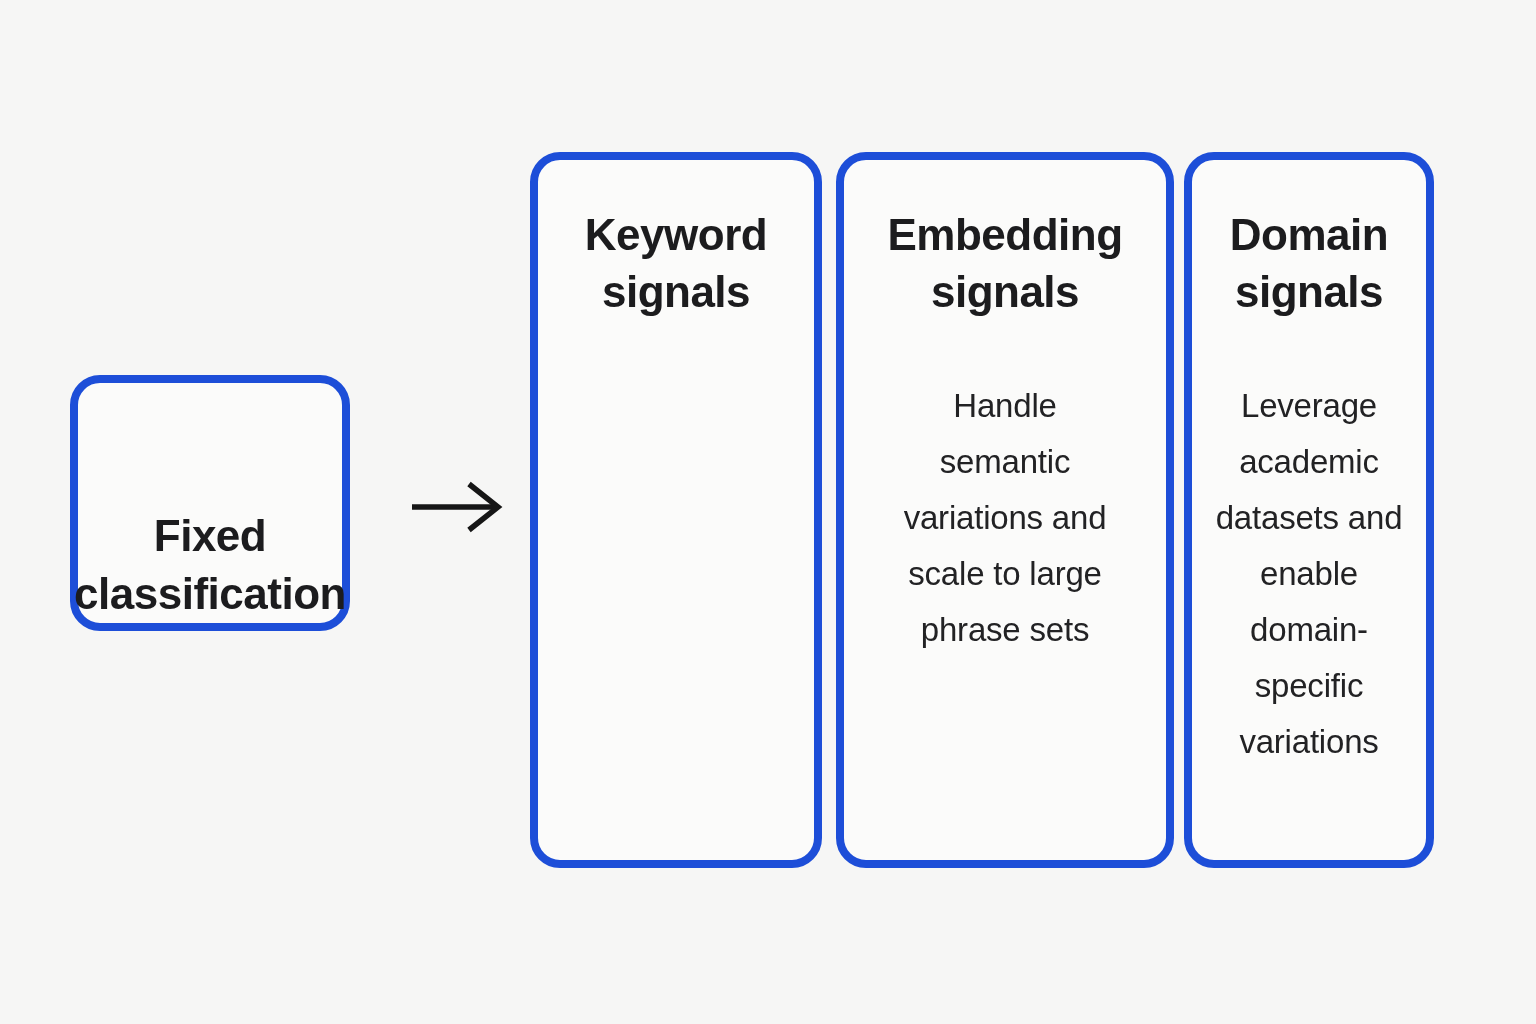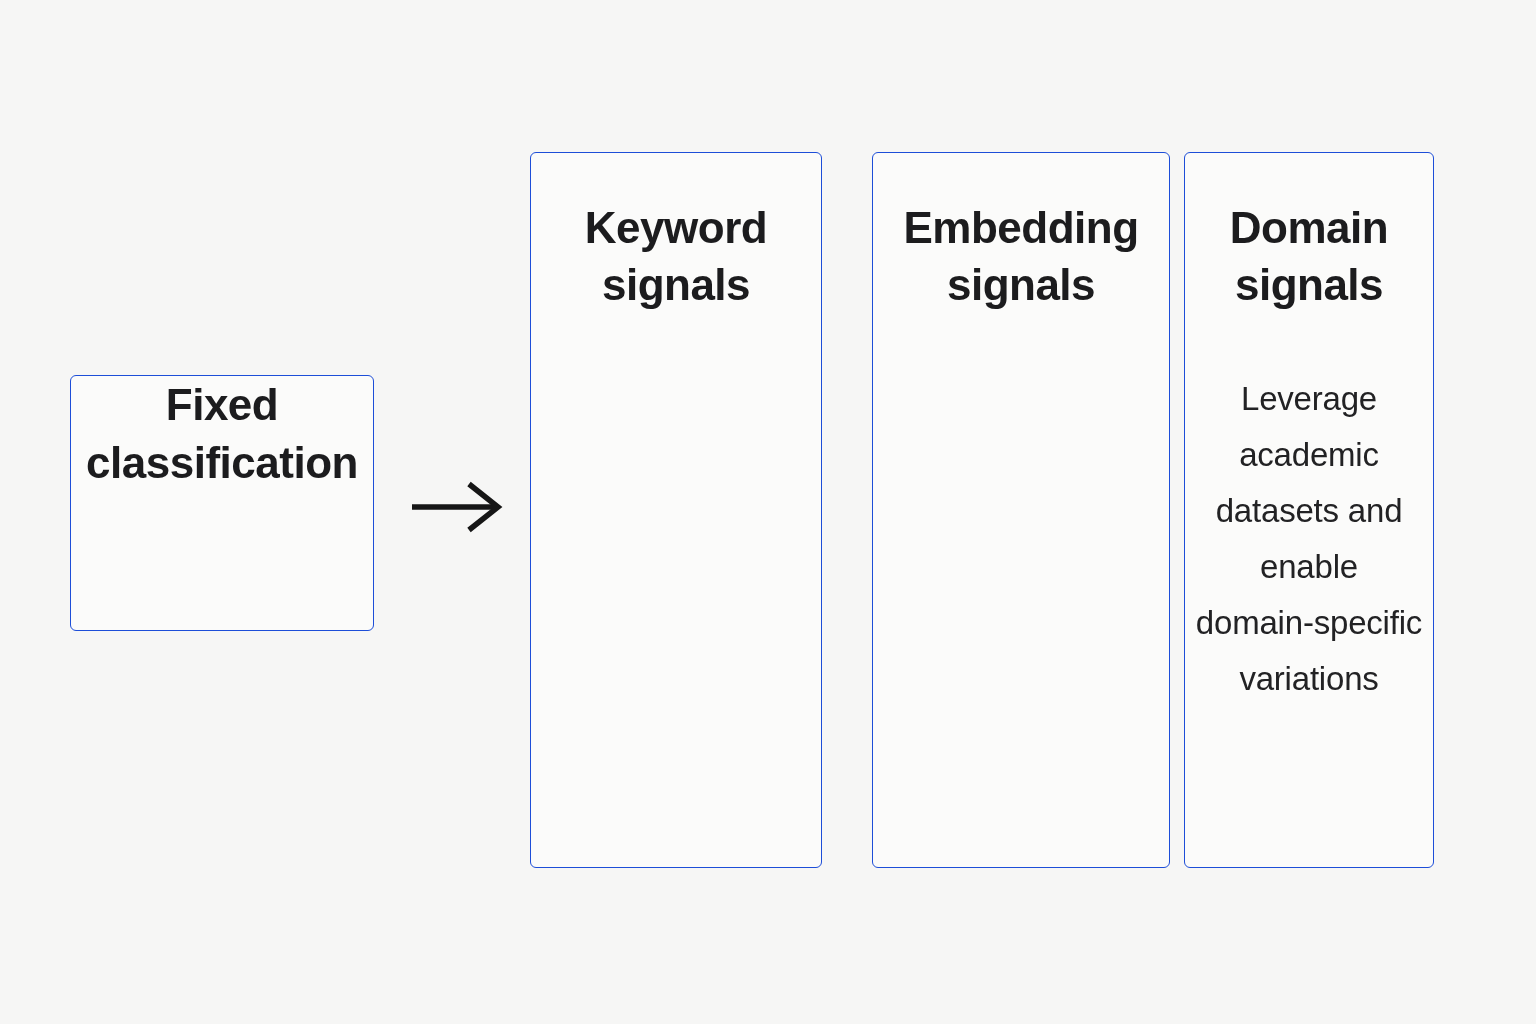--- a/index.html
+++ b/index.html
@@ -16,31 +16,31 @@
   .stage {
     position: relative;
     width: 1536px;
     height: 1024px;
     background: #f6f6f5;
   }
 
   .box {
     position: absolute;
     background: #fbfbfa;
-    border: 1px solid #1d4ed8;
-    border-radius: 6px;
+    border: 8px solid #1d4ed8;
+    border-radius: 30px;
   }
 
   .source-box {
     left: 70px;
     top: 375px;
-    width: 304px;
+    width: 280px;
     height: 256px;
     display: flex;
-    align-items: flex-start;
+    align-items: flex-end;
     justify-content: center;
   }
 
   .source-label {
     font-size: 44px;
     font-weight: 700;
     line-height: 58px;
     color: #1c1c1e;
     text-align: center;
     white-space: pre-line;
@@ -59,21 +59,21 @@
   }
 
   .signal-card {
     top: 152px;
     height: 716px;
     padding: 46px 10px 0 10px;
     text-align: center;
   }
 
   .card-1 { left: 530px;  width: 292px; }
-  .card-2 { left: 872px;  width: 298px; }
+  .card-2 { left: 836px;  width: 338px; }
   .card-3 { left: 1184px; width: 250px; }
 
   .card-title {
     font-size: 44px;
     font-weight: 700;
     line-height: 57px;
     color: #1c1c1e;
     white-space: pre-line;
     letter-spacing: -0.5px;
   }
@@ -104,20 +104,25 @@
   </svg>
 
   <div class="box signal-card card-1">
     <div class="card-title">Keyword
 signals</div>
   </div>
 
   <div class="box signal-card card-2">
     <div class="card-title">Embedding
 signals</div>
+    <div class="card-desc">Handle
+semantic
+variations and
+scale to large
+phrase sets</div>
   </div>
 
   <div class="box signal-card card-3">
     <div class="card-title">Domain
 signals</div>
     <div class="card-desc">Leverage
 academic
 datasets and
 enable
 domain-specific

